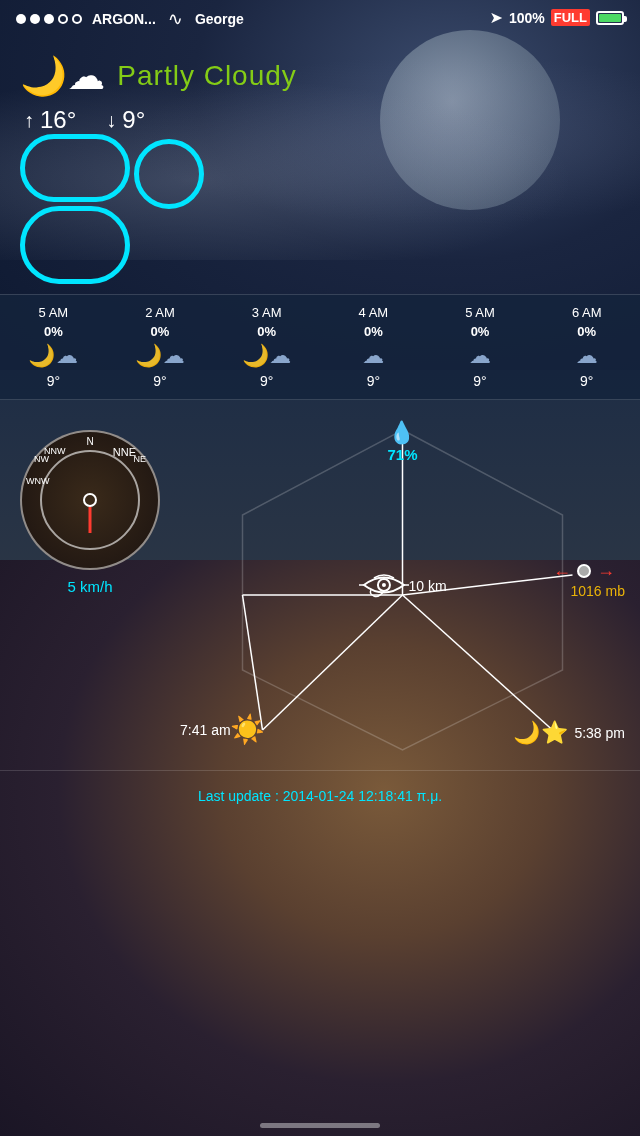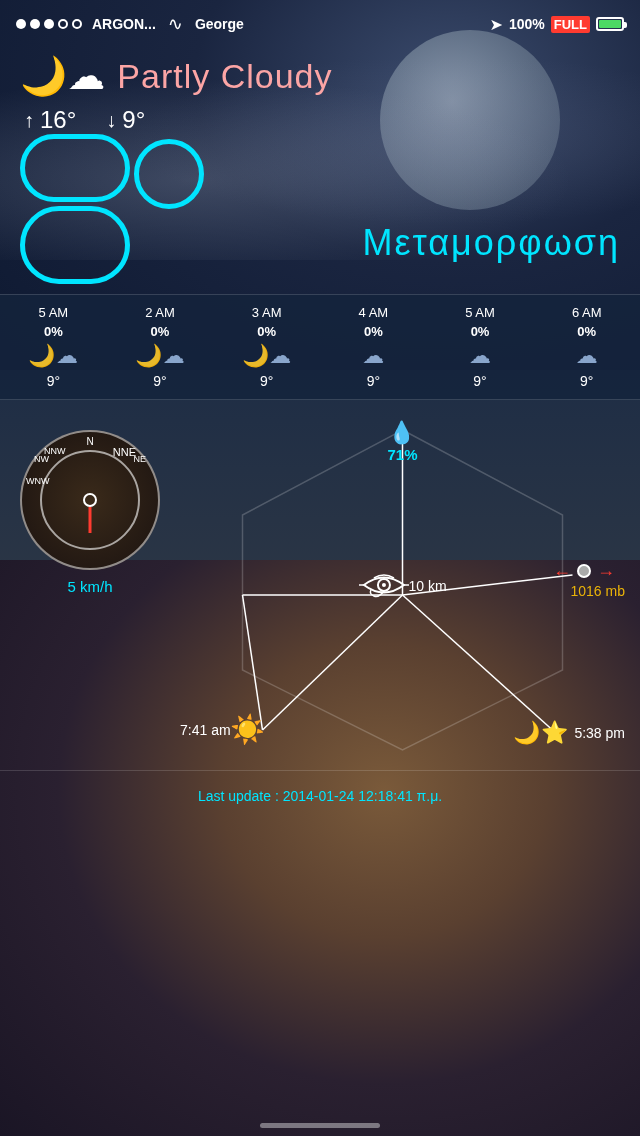--- a/index.html
+++ b/index.html
@@ -50,21 +50,21 @@
       bottom: 0;
       background: radial-gradient(ellipse at 60% 40%, #7a5a3a 0%, #5a4030 30%, #2a2030 60%, #1a1525 100%);
       z-index: 0;
     }
 
     
     .status-bar {
       position: relative;
       z-index: 10;
       display: flex;
-      align-items: center;
+      align-items: flex-start;
       justify-content: space-between;
       padding: 8px 16px 4px 16px;
       height: 44px;
     }
     .status-left {
       display: flex;
       align-items: center;
       gap: 4px;
     }
     .dot {
@@ -146,22 +146,22 @@
       display: flex;
       align-items: center;
       gap: 12px;
       margin-bottom: 8px;
     }
     .cloud-moon-icon {
       color: white;
       font-size: 38px;
     }
     .condition-text {
-      color: #fca5a5;
-      font-size: 34px;
+      color: #84cc16;
+      font-size: 28px;
       font-weight: 300;
       letter-spacing: 1px;
     }
     .temp-range {
       display: flex;
       align-items: center;
       gap: 30px;
       margin-bottom: 10px;
       padding-left: 4px;
     }
@@ -402,21 +402,20 @@
 
 <div class="big-temp-container">
   <div class="big-temp">
 
     <div style="width:110px; height:150px; position:relative;">
       <div style="position:absolute; top:0; left:0; right:0; height:68px; border:5px solid #00e5ff; border-radius:40px;"></div>
       <div style="position:absolute; bottom:0; left:0; right:0; height:78px; border:5px solid #00e5ff; border-radius:40px;"></div>
     </div>
     <div style="width:70px; height:70px; border:5px solid #00e5ff; border-radius:50%; margin-bottom: 70px;"></div>
   </div>
-  <div class="greek-text">Μεταμορφωση</div>
 </div>
 
 <div class="hourly-section">
   <div class="hourly-row">
     <div class="hourly-item">
       <span class="hour-label">5 AM</span>
       <span class="precip-pct">0%</span>
       <span class="hour-icon">🌙☁</span>
       <span class="hour-temp">9°</span>
     </div>

